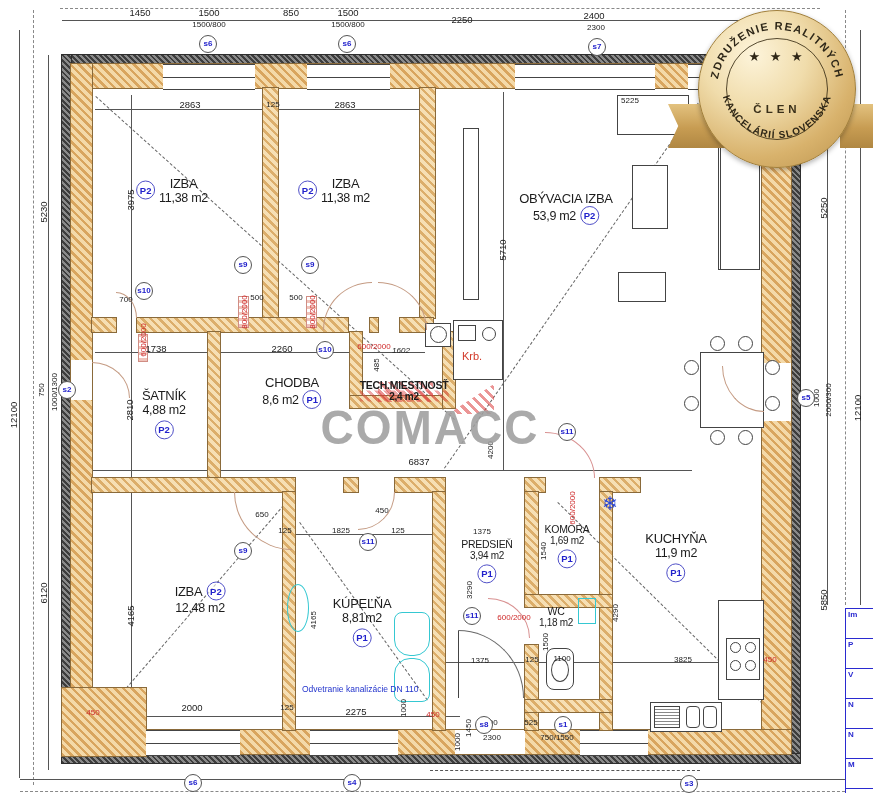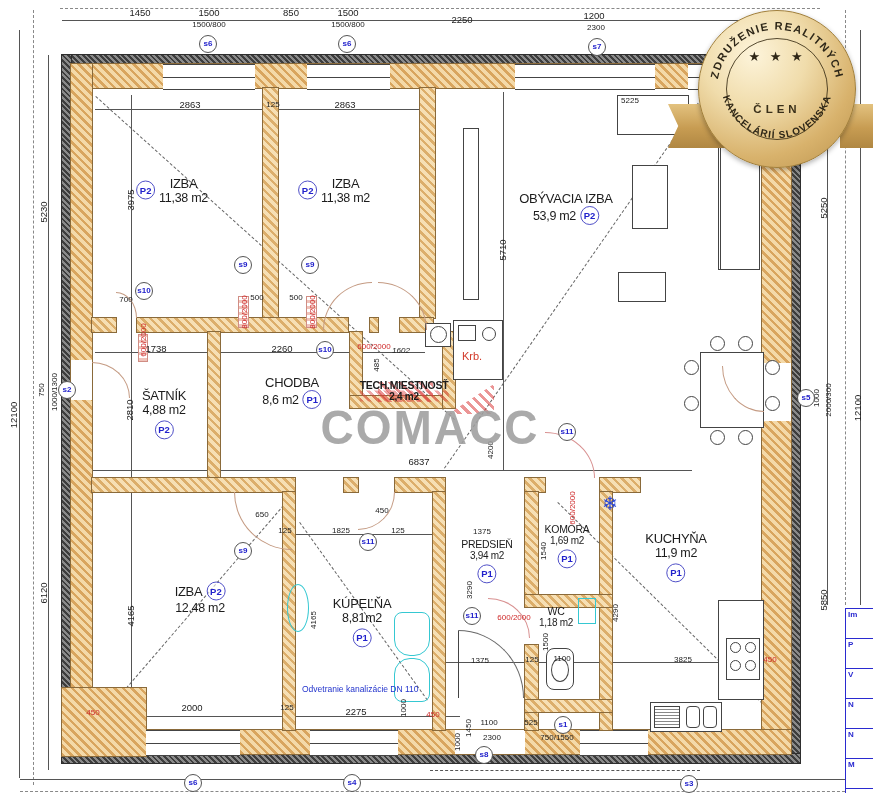--- a/index.html
+++ b/index.html
@@ -214,21 +214,21 @@
 
     <div class="note" style="left:302px;top:684px;">Odvetranie kanalizácie DN 110</div>
     <div class="krb" style="left:462px;top:350px;">Krb.</div>
   <div class="dim" style="left: 140px; top: 13px;">1450</div>
       <div class="dim" style="left: 209px; top: 13px;">1500</div>
       <div class="dim s" style="left: 209px; top: 25px;">1500/800</div>
       <div class="dim" style="left: 291px; top: 13px;">850</div>
       <div class="dim" style="left: 348px; top: 13px;">1500</div>
       <div class="dim s" style="left: 348px; top: 25px;">1500/800</div>
       <div class="dim" style="left: 462px; top: 20px;">2250</div>
-      <div class="dim" style="left: 594px; top: 16px;">1200</div>
+      <div class="dim" style="left: 594px; top: 16px;">2400</div>
       <div class="dim s" style="left: 596px; top: 28px;">2300</div>
       <div class="dim" style="left: 14px; top: 415px; transform: translate(-50%, -50%) rotate(-90deg);">12100</div>
       <div class="dim" style="left: 44px; top: 212px; transform: translate(-50%, -50%) rotate(-90deg);">5230</div>
       <div class="dim s" style="left: 42px; top: 390px; transform: translate(-50%, -50%) rotate(-90deg);">750</div>
       <div class="dim s" style="left: 55px; top: 392px; transform: translate(-50%, -50%) rotate(-90deg);">1000/1300</div>
       <div class="dim" style="left: 44px; top: 593px; transform: translate(-50%, -50%) rotate(-90deg);">6120</div>
       <div class="dim" style="left: 824px; top: 208px; transform: translate(-50%, -50%) rotate(-90deg);">5250</div>
       <div class="dim s" style="left: 817px; top: 398px; transform: translate(-50%, -50%) rotate(-90deg);">1000</div>
       <div class="dim s" style="left: 829px; top: 400px; transform: translate(-50%, -50%) rotate(-90deg);">2000/300</div>
       <div class="dim" style="left: 858px; top: 408px; transform: translate(-50%, -50%) rotate(-90deg);">12100</div>
@@ -291,21 +291,21 @@
       <div class="sbadge" style="left: 67px; top: 390px;">s2</div>
       <div class="sbadge" style="left: 806px; top: 398px;">s5</div>
       <div class="sbadge" style="left: 144px; top: 291px;">s10</div>
       <div class="sbadge" style="left: 325px; top: 350px;">s10</div>
       <div class="sbadge" style="left: 243px; top: 265px;">s9</div>
       <div class="sbadge" style="left: 310px; top: 265px;">s9</div>
       <div class="sbadge" style="left: 243px; top: 551px;">s9</div>
       <div class="sbadge" style="left: 368px; top: 542px;">s11</div>
       <div class="sbadge" style="left: 567px; top: 432px;">s11</div>
       <div class="sbadge" style="left: 472px; top: 616px;">s11</div>
-      <div class="sbadge" style="left: 484px; top: 725px; margin-top: 30px;">s8</div>
+      <div class="sbadge" style="left: 484px; top: 725px;">s8</div>
       <div class="sbadge" style="left: 563px; top: 725px;">s1</div>
       <div class="sbadge" style="left: 193px; top: 783px;">s6</div>
       <div class="sbadge" style="left: 352px; top: 783px;">s4</div>
       <div class="sbadge" style="left: 689px; top: 784px;">s3</div>
       <div class="room" style="left: 172px; top: 190px;">
         <div class="rowflex">
           <span class="pbadge">P2</span>
           <div>
             <span class="rname">IZBA</span>
             <span class="rarea">11,38 m2</span>

